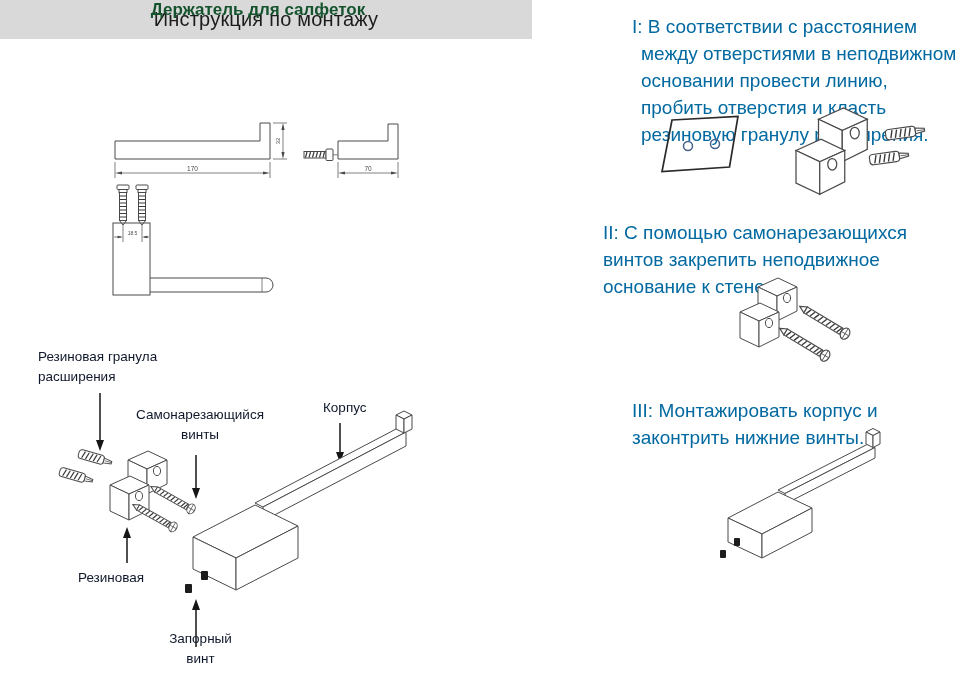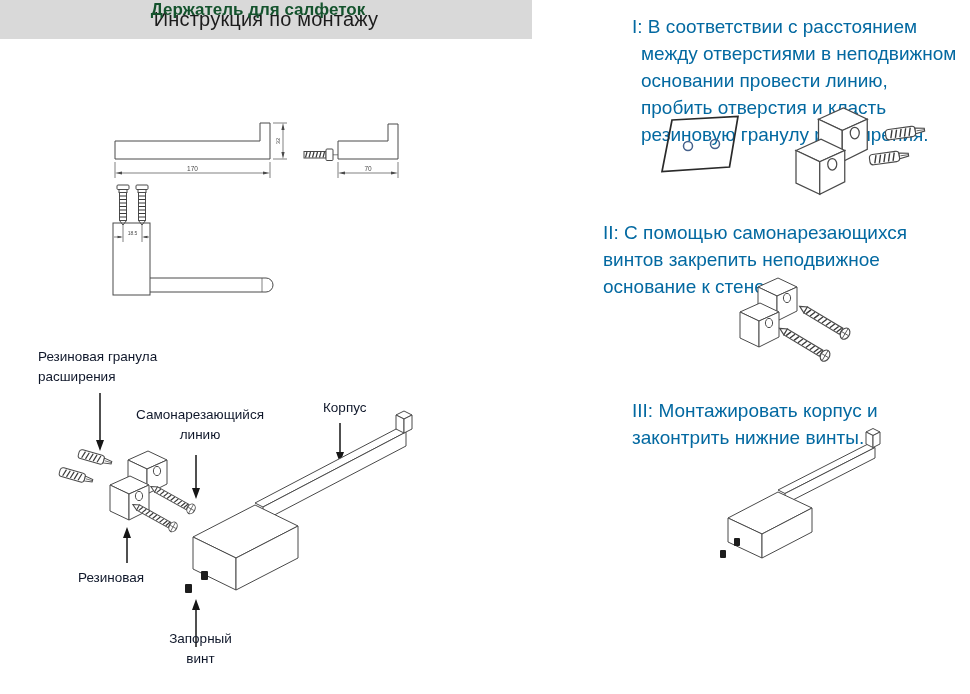--- a/index.html
+++ b/index.html
@@ -161,21 +161,21 @@
     <use href="#def-block" transform="translate(80,66)"></use>
 
     <use href="#def-screw" transform="translate(128,101) rotate(29)"></use>
     <use href="#def-screw" transform="translate(110,119) rotate(29)"></use>
 
     <rect class="blk" x="155" y="199" width="7" height="9" rx="1"></rect>
     <rect class="blk" x="171" y="186" width="7" height="9" rx="1"></rect>
   </svg>
 
   <div class="abs part-label" style="left:38px;top:347px;width:125px">Резиновая гранула расширения</div>
-  <div class="abs part-label ctr" style="left:136px;top:405px;width:128px">Самонарезающийся линию</div>
+  <div class="abs part-label ctr" style="left:136px;top:405px;width:128px">Самонарезающийся винты</div>
   <div class="abs part-label" style="left:323px;top:398px;width:70px">Корпус</div>
   <div class="abs part-label" style="left:78px;top:568px;width:90px">Резиновая</div>
   <div class="abs part-label ctr" style="left:158px;top:629px;width:85px">Запорный винт</div>
 
   <div class="abs step-text hang" style="left:632px;top:14px;width:332px">I: В соответствии с расстоянием между отверстиями в неподвижном основании провести линию, пробить отверстия и класть резиновую гранулу расширения.</div>
 
   <svg class="abs" style="left:640px;top:100px" width="320" height="112" viewBox="0 0 320 112">
     <g>
       <path class="o2" d="M32,20 L98,16.5 L89.5,67 L22,71.5 Z"></path>
       <circle class="hole" cx="48" cy="46" r="4.5"></circle>

